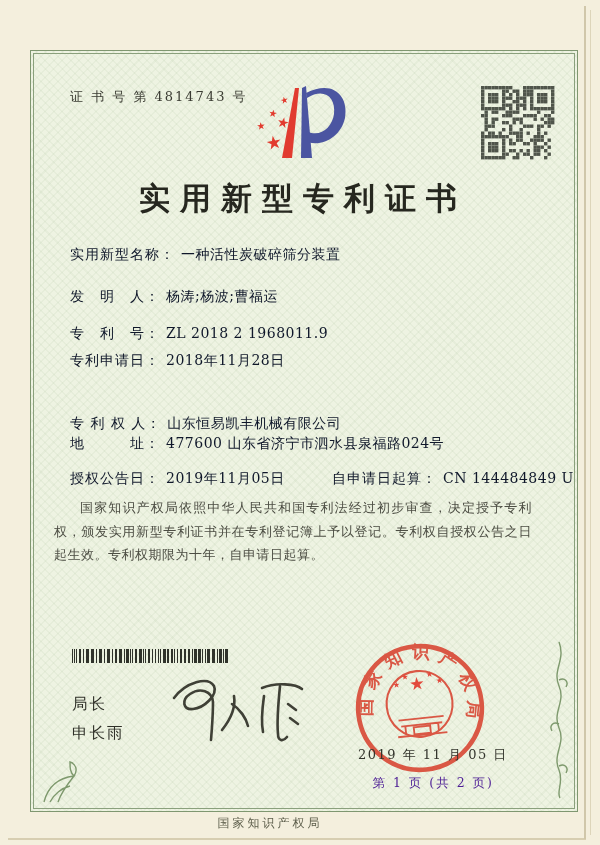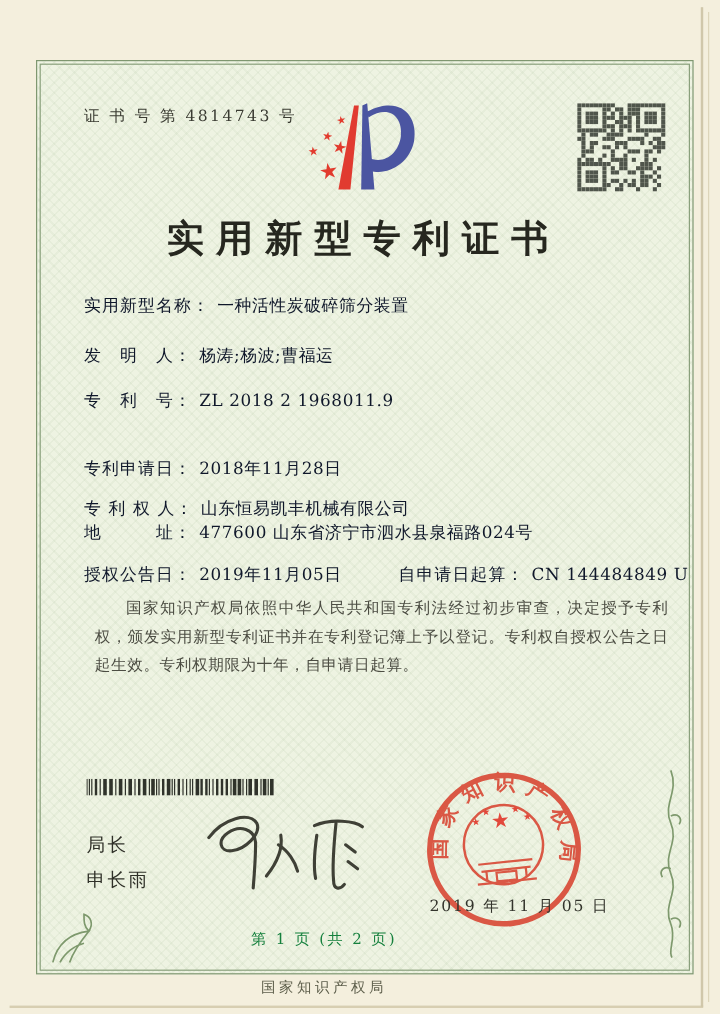--- a/index.html
+++ b/index.html
@@ -32,25 +32,25 @@
   .qr{position:absolute;left:481px;top:86px;width:74px;height:74px;}
 
   .title{
     position:absolute;left:30px;width:546px;top:178px;text-align:center;
     font-size:31px;font-weight:bold;color:#26271f;letter-spacing:10px;white-space:nowrap;
   }
 
   .row{position:absolute;left:70px;font-size:14px;color:#0f172a;white-space:nowrap;}
   .row .lbl{letter-spacing:1px;}
   .row .val{margin-left:6px;letter-spacing:.5px;}
-  .r1{top:246px}.r2{top:288px}.r3{top:325px}.r4{top:382px}.r5{top:415px}.r6{top:435px}.r7{top:470px}
+  .r1{top:246px}.r2{top:288px}.r3{top:325px}.r4{top:352px}.r5{top:415px}.r6{top:435px}.r7{top:470px}
   .pair2{position:absolute;left:262px;top:0;white-space:nowrap;}
 
   .paras{
-    position:absolute;left:79px;top:496px;width:478px;
+    position:absolute;left:54px;top:496px;width:478px;
     font-size:13px;line-height:1.82;color:#4c4d43;text-align:justify;letter-spacing:.5px;
   }
   .paras p{margin:0;text-indent:2em;}
 
   .barcode{
     position:absolute;left:72px;top:649px;width:158px;height:14px;
     display:flex;align-items:stretch;overflow:hidden;
   }
   .barcode i{display:block;background:#30332b;height:100%;}
 
@@ -58,21 +58,21 @@
 
   .sig{position:absolute;left:150px;top:662px;width:170px;height:85px;}
   .sig path{stroke:#3f4036;stroke-width:2.6;fill:none;stroke-linecap:round;}
 
   .seal{position:absolute;left:352px;top:640px;width:136px;height:136px;transform:rotate(-6deg);opacity:.92;}
   .seal-date{
     position:absolute;left:358px;top:746px;font-size:13px;letter-spacing:1.5px;
     color:#33342c;white-space:nowrap;
   }
 
-  .page-info{position:absolute;left:30px;width:480px;top:775px;text-align:center;font-size:12.5px;letter-spacing:2px;color:#15803d;}
+  .page-info{position:absolute;left:14px;width:480px;top:775px;text-align:right;font-size:12.5px;letter-spacing:2px;color:#4c1d95;}
   .back-note{position:absolute;left:30px;width:480px;top:815px;text-align:center;font-size:12px;letter-spacing:3px;color:#5d5e4b;}
 
   .flourish{position:absolute;pointer-events:none;}
   .flourish path{stroke:#7e996d;fill:none;stroke-width:1.4;}
   .fl-br{left:546px;top:640px;width:26px;height:160px;}
   .fl-bl{left:40px;top:752px;width:42px;height:52px;}
 
   .star{fill:#e23b2e;}
 </style>
 </head>

